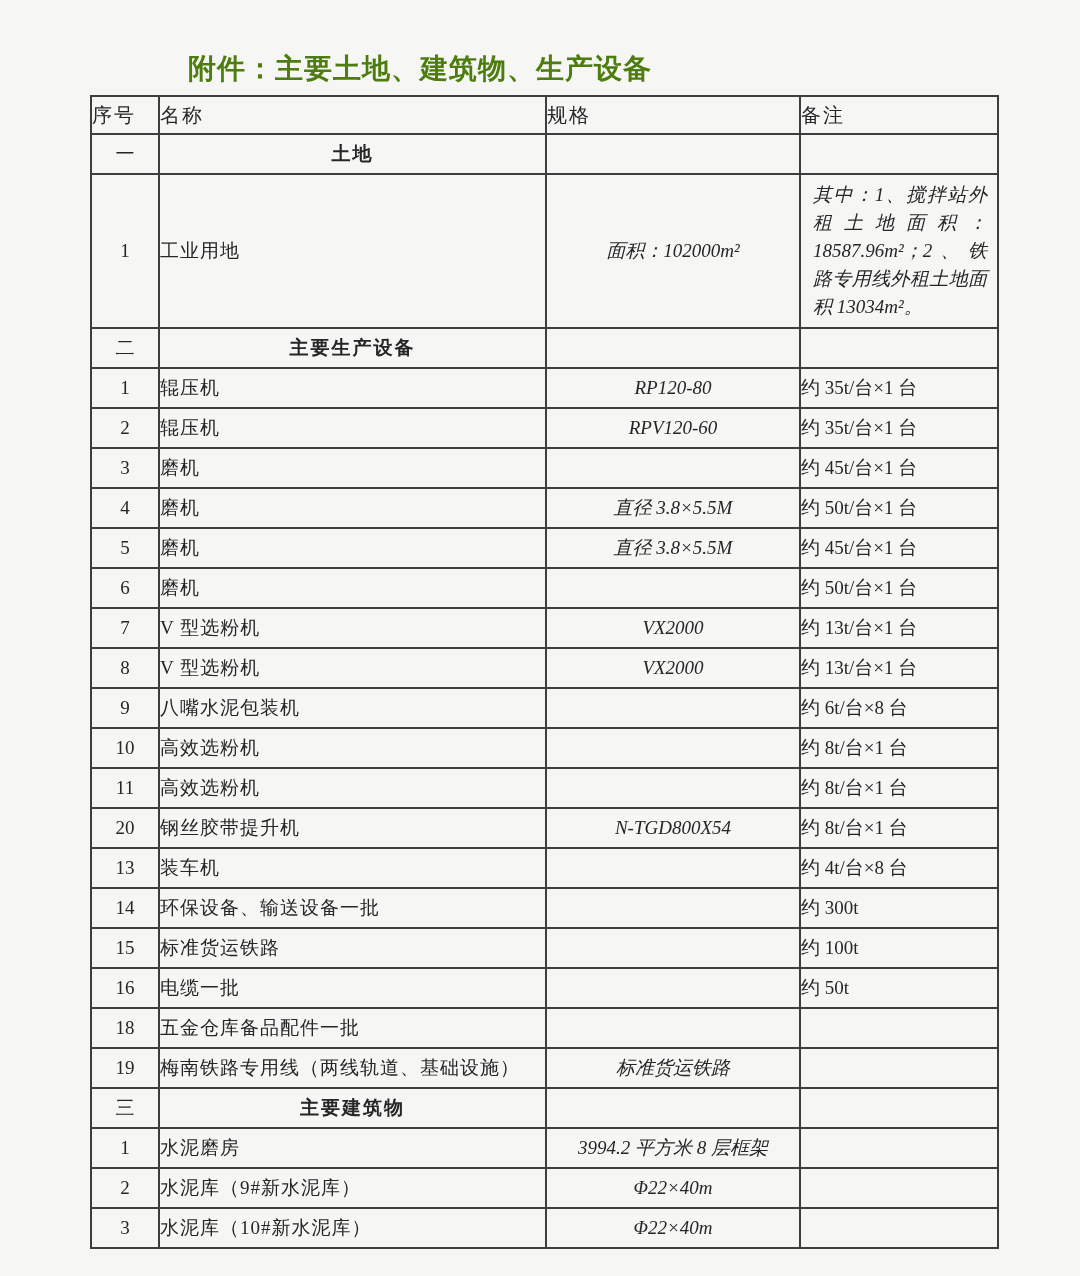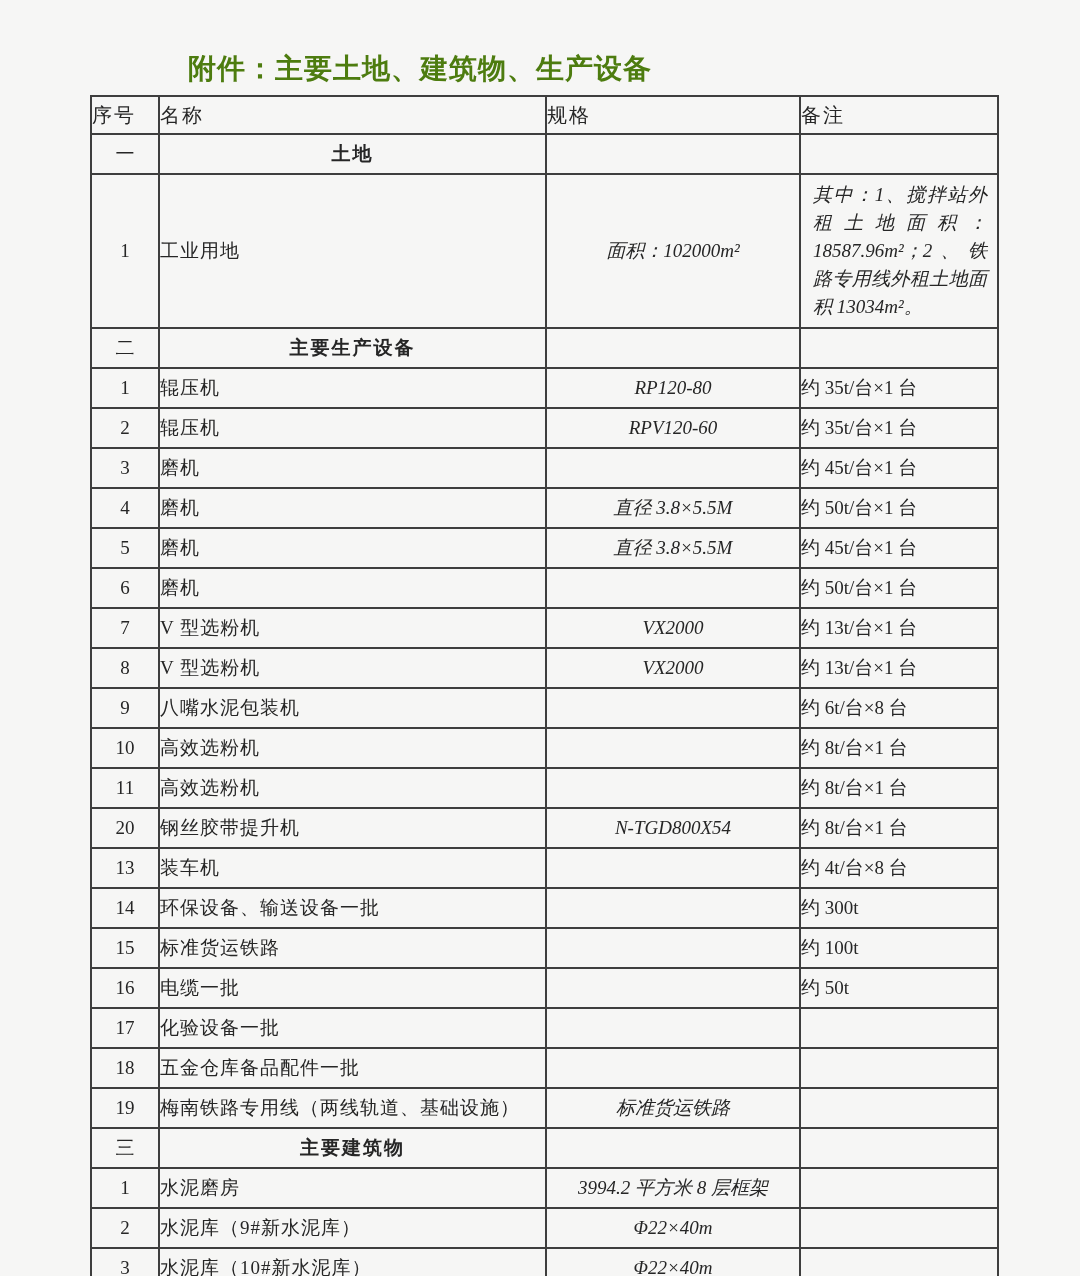--- a/index.html
+++ b/index.html
@@ -208,26 +208,20 @@
         <td class="c-spec"></td>
         <td class="c-remark">约 100t</td>
       </tr>
       <tr class="normal">
         <td class="c-no">16</td>
         <td class="c-name">电缆一批</td>
         <td class="c-spec"></td>
         <td class="c-remark">约 50t</td>
       </tr>
       <tr class="normal">
-        <td class="c-no">17</td>
-        <td class="c-name">化验设备一批</td>
-        <td class="c-spec"></td>
-        <td class="c-remark"></td>
-      </tr>
-      <tr class="normal">
         <td class="c-no">18</td>
         <td class="c-name">五金仓库备品配件一批</td>
         <td class="c-spec"></td>
         <td class="c-remark"></td>
       </tr>
       <tr class="normal">
         <td class="c-no">19</td>
         <td class="c-name">梅南铁路专用线（两线轨道、基础设施）</td>
         <td class="c-spec">标准货运铁路</td>
         <td class="c-remark"></td>

